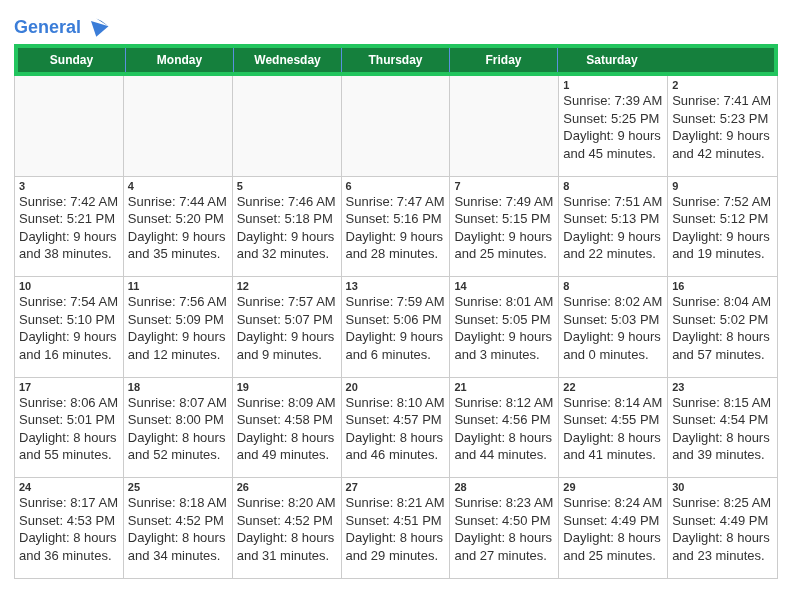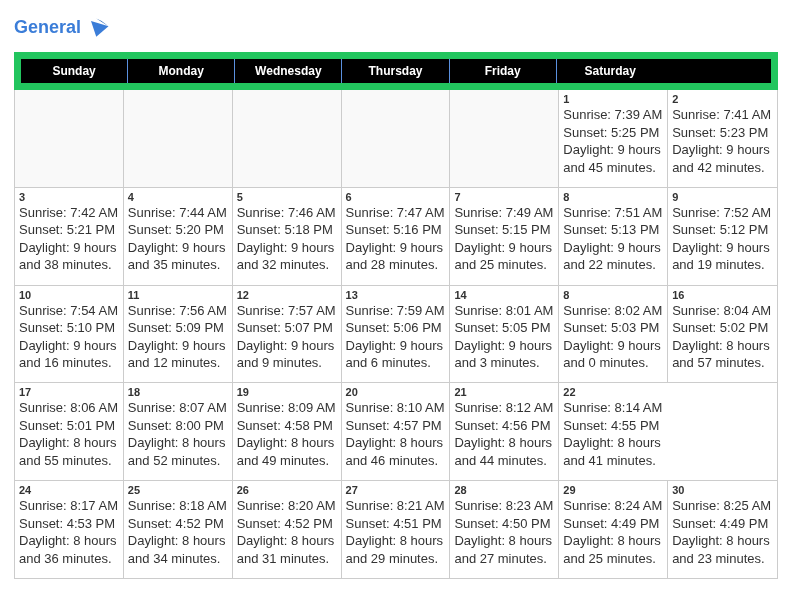--- a/index.html
+++ b/index.html
@@ -9,21 +9,20 @@
       width: 792px;
       height: 612px;
       overflow: hidden;
     }
     .page {
       width: 792px;
       height: 589px;
       padding: 10px 14px 10px 14px;
       display: flex;
       flex-direction: column;
-      gap: 8px;
     }
     .header {
       display: flex;
       justify-content: space-between;
       align-items: flex-start;
       margin-bottom: 6px;
     }
     .logo {
       display: flex;
       align-items: center;
@@ -58,22 +57,22 @@
       margin-top: 2px;
     }
     .calendar {
       flex: 1;
       display: flex;
       flex-direction: column;
     }
     .cal-header {
       display: grid;
       grid-template-columns: repeat(7, 1fr);
-      background: #000000;
-      border: 7px solid #22c55e;
+      background: #15803d;
+      border: 4px solid #22c55e;
     }
     .cal-header-cell {
       color: #fff;
       font-size: 12px;
       font-weight: bold;
       padding: 5px 4px;
       text-align: center;
       border-right: 1px solid #5a90df;
     }
     .cal-header-cell:last-child { border-right: none; }
@@ -287,20 +286,26 @@
             <div class="cell-info" style="white-space: pre-line;">Sunrise: 8:12 AM
 Sunset: 4:56 PM
 Daylight: 8 hours and 44 minutes.</div>
           </div>
           <div class="cal-cell">
             <span class="day-number">22</span>
             <div class="cell-info" style="white-space: pre-line;">Sunrise: 8:14 AM
 Sunset: 4:55 PM
 Daylight: 8 hours and 41 minutes.</div>
           </div>
+          <div class="cal-cell">
+            <span class="day-number">23</span>
+            <div class="cell-info" style="white-space: pre-line;">Sunrise: 8:15 AM
+Sunset: 4:54 PM
+Daylight: 8 hours and 39 minutes.</div>
+          </div>
         </div>
         <div class="cal-row">
           <div class="cal-cell">
             <span class="day-number">24</span>
             <div class="cell-info" style="white-space: pre-line;">Sunrise: 8:17 AM
 Sunset: 4:53 PM
 Daylight: 8 hours and 36 minutes.</div>
           </div>
           <div class="cal-cell">
             <span class="day-number">25</span>

